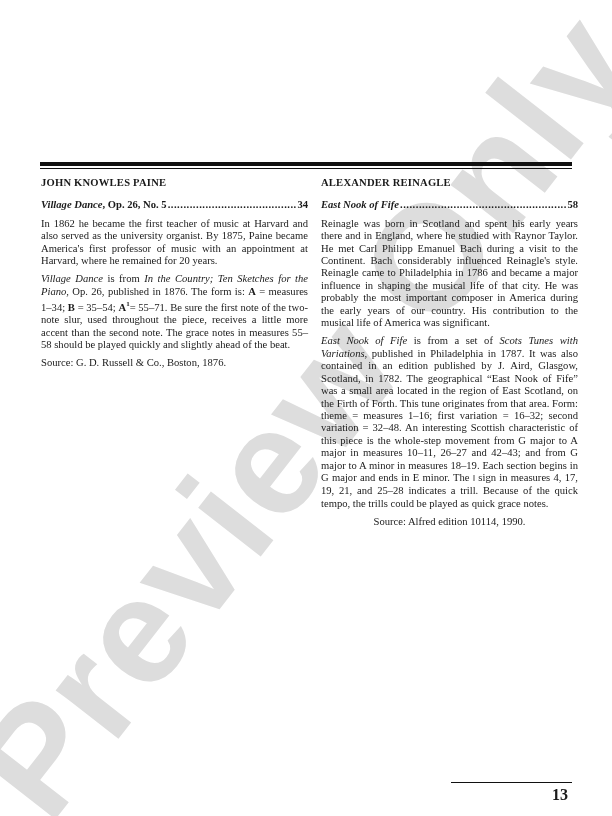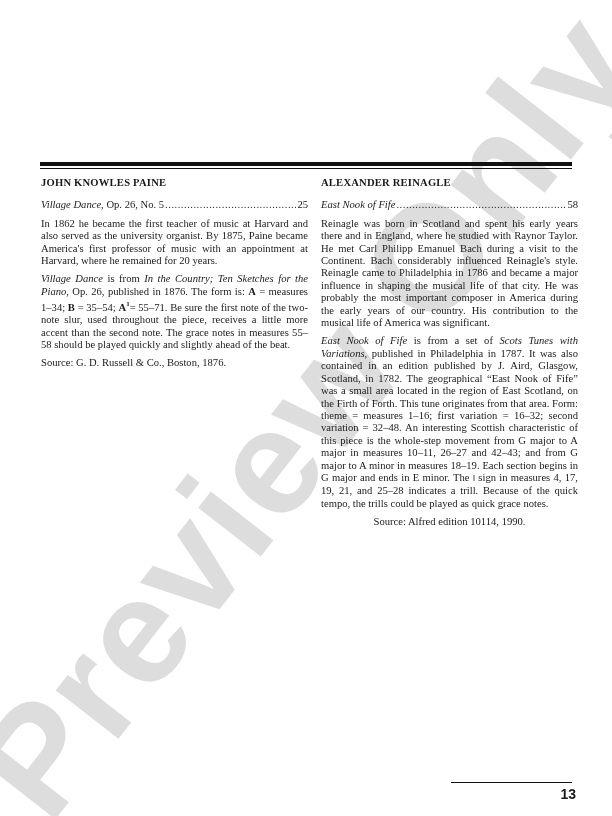--- a/index.html
+++ b/index.html
@@ -46,21 +46,21 @@
   .col.right { left: 321px; width: 257px; }
   .composer {
     font-weight: bold;
     font-size: 10.6px;
     letter-spacing: 0.2px;
     margin: 0 0 10px 0;
   }
   .entry {
     display: flex;
     align-items: center;
-    font-weight: normal;
+    font-weight: bold;
     margin-bottom: 6px;
   }
   .entry .title { white-space: nowrap; }
   .entry .title i { font-style: italic; }
   .entry .dots {
     flex: 1;
     overflow: hidden;
     white-space: nowrap;
     margin: 0 1px;
   }
@@ -75,43 +75,43 @@
   }
   i { font-style: italic; }
   b { font-weight: bold; }
   .bottom-rule {
     position: absolute;
     left: 451px; top: 782px; width: 121px;
     height: 1px; background: #111;
   }
   .page-number {
     position: absolute;
-    right: 36px; top: 786px;
-    font-family: Liberation Sans, sans-serif;
+    right: 44px; top: 786px;
+    font-family: Liberation Serif, serif;
     font-weight: bold;
-    font-size: 14px;
+    font-size: 16px;
   }
 </style>
 </head>
 <body>
 
 <div class="watermark">Preview Only</div>
 
 <div class="page">
   <div class="top-rule">
     <div class="thick"></div>
     <div class="thin"></div>
   </div>
 
   <div class="col left">
     <div class="composer">JOHN KNOWLES PAINE</div>
     <div class="entry">
       <span class="title"><i>Village Dance</i><span>, Op. 26, No. 5</span></span>
       <span class="dots"></span>
-      <span class="pg">25</span>
+      <span class="pg">34</span>
     </div>
     <p class="body">In 1862 he became the first teacher of music at Harvard and also served as the university organist.  By 1875, Paine became America's first professor of music with an appointment at Harvard, where he remained for 20 years.</p>
     <p class="body"><i>Village Dance</i><span> is from </span><i>In the Country; Ten Sketches for the Piano</i><span>, Op. 26, published in 1876.  The form is:  </span><b>A</b><span> = measures 1–34; </span><b>B</b><span> = 35–54; </span><b><span>A</span><sup style="font-size:7px">1</sup></b><span>= 55–71.  Be sure the first note of the two-note slur, used throughout the piece, receives a little more accent than the second note.  The grace notes in measures 55–58 should be played quickly and slightly ahead of the beat.</span></p>
     <p class="body" style="text-align:left">Source:  G. D. Russell &amp; Co., Boston, 1876.</p>
   </div>
 
   <div class="col right">
     <div class="composer">ALEXANDER REINAGLE</div>
     <div class="entry">
       <span class="title"><i>East Nook of Fife</i><span></span></span>

